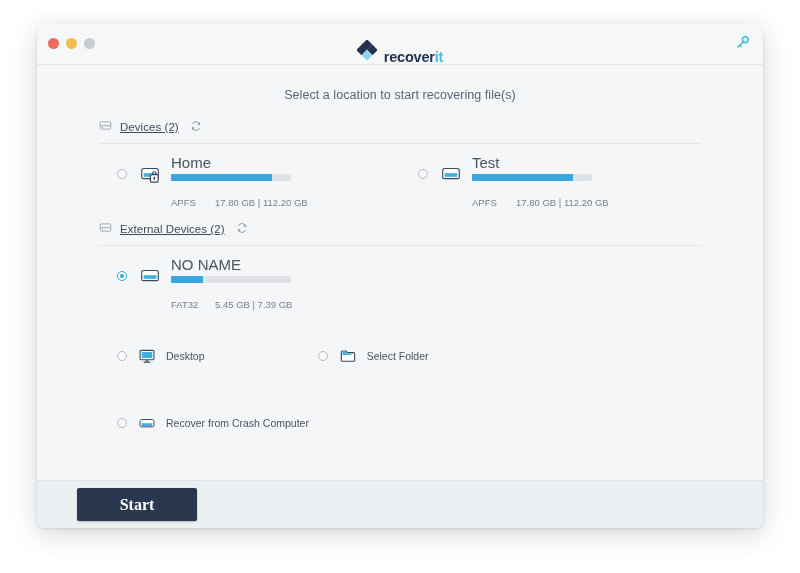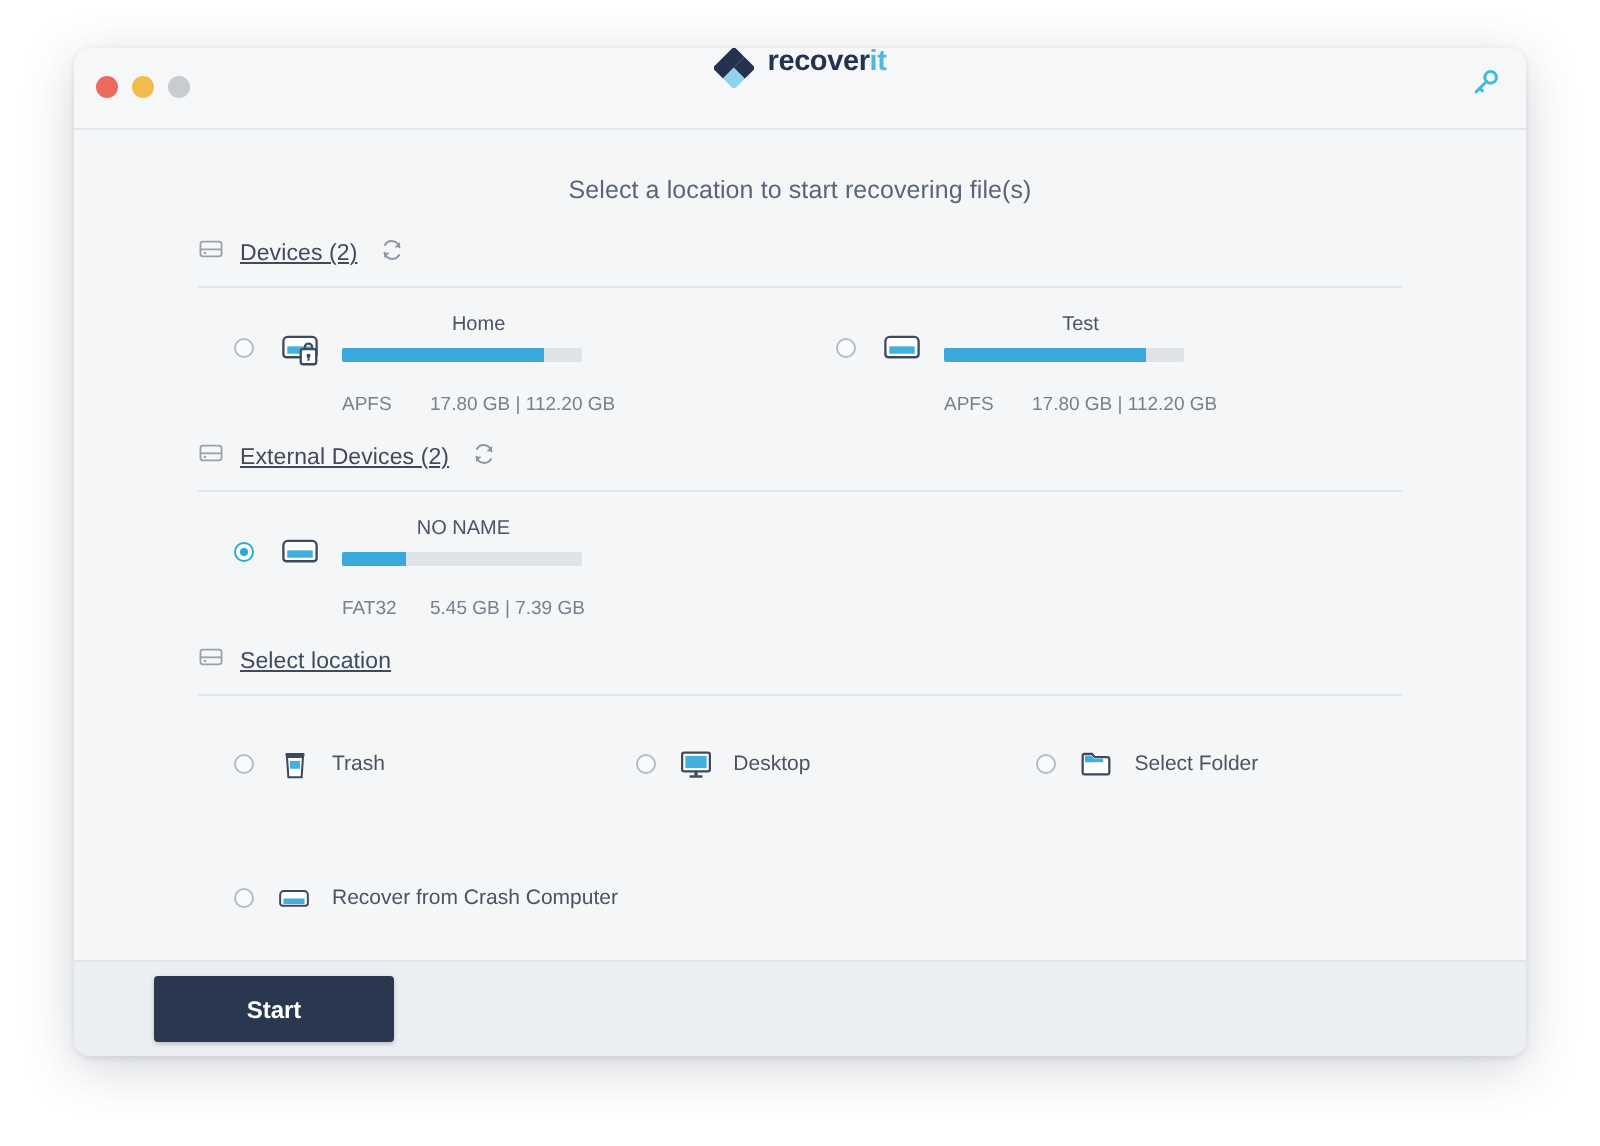--- a/index.html
+++ b/index.html
@@ -52,21 +52,21 @@
   }
   .tl-close  { background: #ec6a5e; }
   .tl-min    { background: #f3bc4f; }
   .tl-zoom   { background: #c9ccce; }
 
   .brand {
     position: absolute;
     left: 0; right: 0;
     top: 0; bottom: 0;
     display: flex;
-    align-items: flex-start;
+    align-items: flex-end;
     justify-content: center;
     gap: 7px;
     pointer-events: none;
   }
   .brand-mark { display: block; }
   .brand-text {
     font-size: 14.5px;
     font-weight: bold;
     letter-spacing: -0.2px;
     color: #243250;
@@ -183,26 +183,25 @@
     display: flex;
     align-items: center;
     justify-content: center;
   }
 
   .dev-meta {
     margin-left: 8px;
     min-width: 0;
   }
   .dev-name {
-    font-size: 10px;
+    font-size: 15px;
     color: #4a5463;
     line-height: 12px;
     margin-bottom: 5px;
     white-space: nowrap;
-    text-align: center;
   }
   .bar {
     width: 120px;
     height: 7px;
     background: #dfe3e7;
     border-radius: 1px;
     overflow: hidden;
   }
   .bar-fill {
     height: 100%;
@@ -246,29 +245,29 @@
   }
   .hint .link {
     color: #2aa9d4;
     text-decoration: underline;
   }
   .start-btn {
     width: 120px;
     height: 33px;
     background: #29374f;
     color: #ffffff;
-    font-size: 12px;
+    font-size: 16px;
     font-weight: bold;
     border: none;
     border-radius: 2px;
     display: flex;
     align-items: center;
     justify-content: center;
     box-shadow: 0 1px 2px rgba(30,40,60,0.25);
-    font-family: Liberation Sans, sans-serif;
+    font-family: Liberation Serif, serif;
   }
 </style>
 </head>
 <body>
 
 <div class="app-window">
 
   <div class="titlebar">
     <div class="traffic-lights">
       <span class="tl tl-close"></span>
@@ -415,44 +414,23 @@
             <div class="dev-stats">
               <span class="fs">FAT32</span>
               <span>5.45 GB | 7.39 GB</span>
             </div>
           </div>
         </div>
       </div>
     </div>
 
     <div class="section">
-      <div class="section-head">
-        <span>
-          <svg width="13" height="13" viewBox="0 0 16 16">
-            <rect x="1.5" y="3.5" width="13" height="9" rx="1.6" fill="none" stroke="#98a1ad" stroke-width="1.1"></rect>
-            <path d="M1.6 8.2 H14.4" stroke="#98a1ad" stroke-width="1.1"></path>
-            <circle cx="4.3" cy="10.4" r="0.75" fill="#98a1ad"></circle>
-          </svg>
-        </span>
-        <span class="sh-label">Select location</span>
-      </div>
 
       <div class="row" style="padding-top:24px;padding-bottom:22px;">
 
-        <div class="cell cell-third opt-cell">
-          <span class="radio flat" style="margin-top:0;"></span>
-          <span class="small-icon">
-            <svg width="17" height="17" viewBox="0 0 20 20">
-              <rect x="4.4" y="3.0" width="11.2" height="1.9" rx="0.5" fill="#3d4a5c"></rect>
-              <path d="M5.3 5.3 H14.7 L13.9 17.2 H6.1 Z" fill="#ffffff" stroke="#3d4a5c" stroke-width="1.2"></path>
-              <rect x="7.0" y="7.6" width="6.0" height="4.6" fill="#41b0de"></rect>
-            </svg>
-          </span>
-          <span class="simple-label">Trash</span>
-        </div>
 
         <div class="cell cell-third opt-cell">
           <span class="radio flat" style="margin-top:0;"></span>
           <span class="small-icon">
             <svg width="18" height="18" viewBox="0 0 20 20">
               <rect x="2.3" y="3.7" width="15.4" height="10.4" rx="1.2" fill="#ffffff" stroke="#3d4a5c" stroke-width="1.25"></rect>
               <rect x="4.1" y="5.5" width="11.8" height="6.8" fill="#41b0de"></rect>
               <rect x="9.1" y="14.2" width="1.8" height="2.3" fill="#3d4a5c"></rect>
               <rect x="6.3" y="16.2" width="7.4" height="1.4" rx="0.6" fill="#3d4a5c"></rect>
             </svg>

